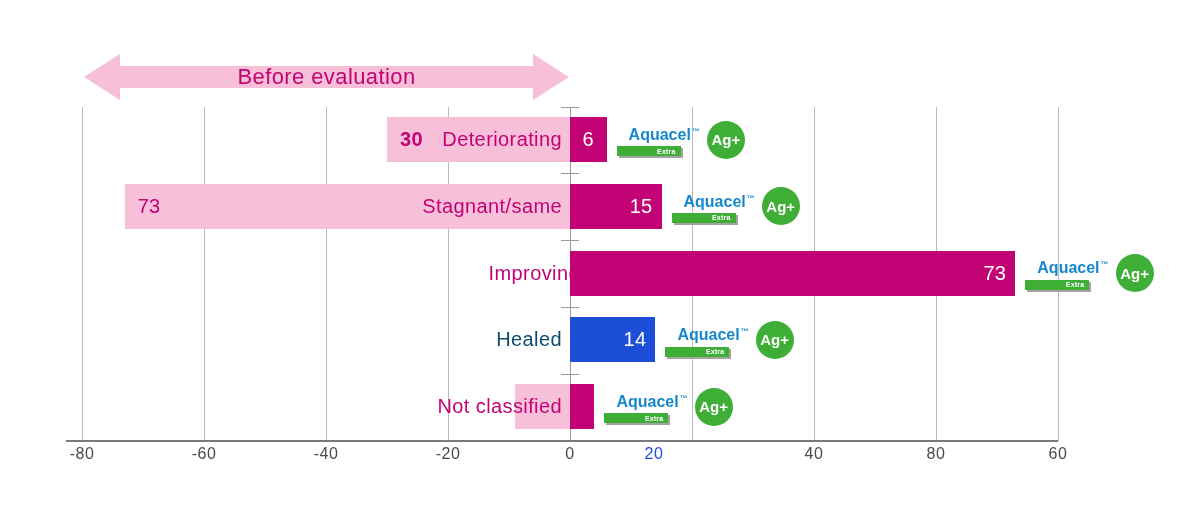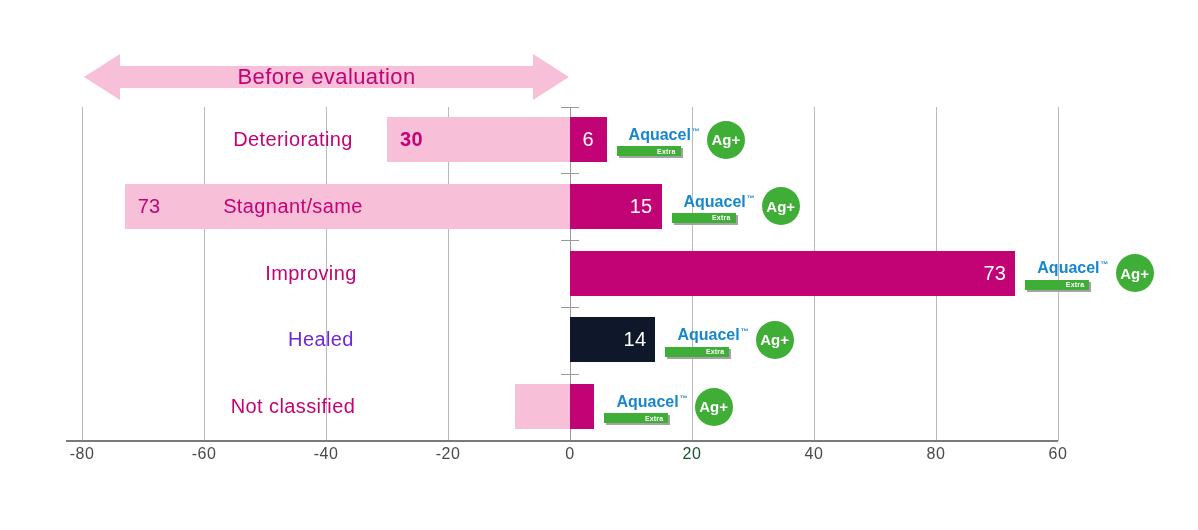--- a/index.html
+++ b/index.html
@@ -14,21 +14,21 @@
   .gridline{position:absolute;top:107px;height:334px;width:1px;z-index:1;}
   .cat-tick{position:absolute;width:18px;height:1px;z-index:1;}
   #axis-line{position:absolute;left:66px;top:440px;width:992px;height:2px;z-index:2;}
   .tick-label{position:absolute;top:445px;width:60px;text-align:center;font-size:16px;
               letter-spacing:.5px;z-index:1;}
   .bar{position:absolute;height:45px;display:flex;align-items:center;box-sizing:border-box;z-index:2;}
   .bar.before{justify-content:flex-start;padding-left:13px;}
   .bar.after{justify-content:flex-end;padding-right:9px;padding-left:40px;}
   .bar.after.small{justify-content:center;padding:0;}
   .bar-num{font-size:20px;letter-spacing:.3px;white-space:nowrap;}
-  .cat-label{position:absolute;left:12px;height:45px;line-height:45px;text-align:center;
+  .cat-label{position:absolute;left:0;height:45px;line-height:45px;text-align:right;
              font-size:20px;letter-spacing:.4px;z-index:3;pointer-events:none;}
   .logo{position:absolute;height:45px;display:flex;align-items:center;gap:7px;z-index:2;}
   .aq-text{font-size:16px;font-weight:bold;margin-left:12px;white-space:nowrap;line-height:18px;}
   .tm{font-size:8px;vertical-align:super;margin-left:1px;}
   .aq-extra{width:64px;height:10px;margin-top:2px;display:flex;align-items:center;
             justify-content:flex-end;padding-right:5px;box-sizing:border-box;}
   .aq-extra span{font-size:7px;font-weight:bold;letter-spacing:.2px;}
   .ag{width:38px;height:38px;border-radius:50%;display:flex;align-items:center;
       justify-content:center;font-weight:bold;font-size:15px;}
 </style>
@@ -44,21 +44,21 @@
       <div class="tick-label" style="left: 52px; color: rgb(74, 74, 74);">-80</div>
       <div class="gridline" style="left: 203.5px; background: rgb(185, 185, 185);"></div>
       <div class="tick-label" style="left: 174px; color: rgb(74, 74, 74);">-60</div>
       <div class="gridline" style="left: 325.5px; background: rgb(185, 185, 185);"></div>
       <div class="tick-label" style="left: 296px; color: rgb(74, 74, 74);">-40</div>
       <div class="gridline" style="left: 447.5px; background: rgb(185, 185, 185);"></div>
       <div class="tick-label" style="left: 418px; color: rgb(74, 74, 74);">-20</div>
       <div class="gridline" style="left: 569.5px; background: rgb(154, 154, 154);"></div>
       <div class="tick-label" style="left: 540px; color: rgb(74, 74, 74);">0</div>
       <div class="gridline" style="left: 691.5px; background: rgb(185, 185, 185);"></div>
-      <div class="tick-label" style="left: 662px; color: #14532d;">20</div>
+      <div class="tick-label" style="left: 624px; color: #1d4ed8;">20</div>
       <div class="gridline" style="left: 813.5px; background: rgb(185, 185, 185);"></div>
       <div class="tick-label" style="left: 784px; color: rgb(74, 74, 74);">40</div>
       <div class="gridline" style="left: 935.5px; background: rgb(185, 185, 185);"></div>
       <div class="tick-label" style="left: 906px; color: rgb(74, 74, 74);">80</div>
       <div class="gridline" style="left: 1057.5px; background: rgb(185, 185, 185);"></div>
       <div class="tick-label" style="left: 1028px; color: rgb(74, 74, 74);">60</div>
       <div class="cat-tick" style="left: 561px; top: 106.5px; background: rgb(154, 154, 154);"></div>
       <div class="cat-tick" style="left: 561px; top: 173.3px; background: rgb(154, 154, 154);"></div>
       <div class="cat-tick" style="left: 561px; top: 240.1px; background: rgb(154, 154, 154);"></div>
       <div class="cat-tick" style="left: 561px; top: 306.9px; background: rgb(154, 154, 154);"></div>
@@ -102,24 +102,24 @@
       <div class="cat-label" style="top: 250.6px; width: 562px; color: rgb(194, 3, 117); padding-left: 18px;">Improving</div>
       <div class="logo" style="left: 1025.3px; top: 250.6px;">
         <div class="aq">
           <div class="aq-text" style="color: rgb(23, 135, 205);"><span>Aquacel</span><span class="tm">™</span></div>
           <div class="aq-extra" style="background: rgb(63, 174, 54); box-shadow: rgb(163, 163, 163) 2px 2px 0px;">
             <span style="color: rgb(255, 255, 255);">Extra</span>
           </div>
         </div>
         <div class="ag" style="background: rgb(63, 174, 54); color: rgb(255, 255, 255);">Ag+</div>
       </div>
-      <div class="bar after" style="left: 570px; width: 85.4px; top: 317.4px; background: #0f172a;">
+      <div class="bar after" style="left: 570px; width: 85.4px; top: 317.4px; background: #1d4ed8;">
         <span class="bar-num" style="color: rgb(255, 255, 255);">14</span>
       </div>
-      <div class="cat-label" style="top: 317.4px; width: 562px; color: #6d28d9; padding-left: 28px;">Healed</div>
+      <div class="cat-label" style="top: 317.4px; width: 562px; color: #0c4a6e;">Healed</div>
       <div class="logo" style="left: 665.4px; top: 317.4px;">
         <div class="aq">
           <div class="aq-text" style="color: rgb(23, 135, 205);"><span>Aquacel</span><span class="tm">™</span></div>
           <div class="aq-extra" style="background: rgb(63, 174, 54); box-shadow: rgb(163, 163, 163) 2px 2px 0px;">
             <span style="color: rgb(255, 255, 255);">Extra</span>
           </div>
         </div>
         <div class="ag" style="background: rgb(63, 174, 54); color: rgb(255, 255, 255);">Ag+</div>
       </div>
       <div class="bar before" style="left: 515.1px; width: 54.9px; top: 384.2px; background: rgb(248, 192, 216);"></div>

